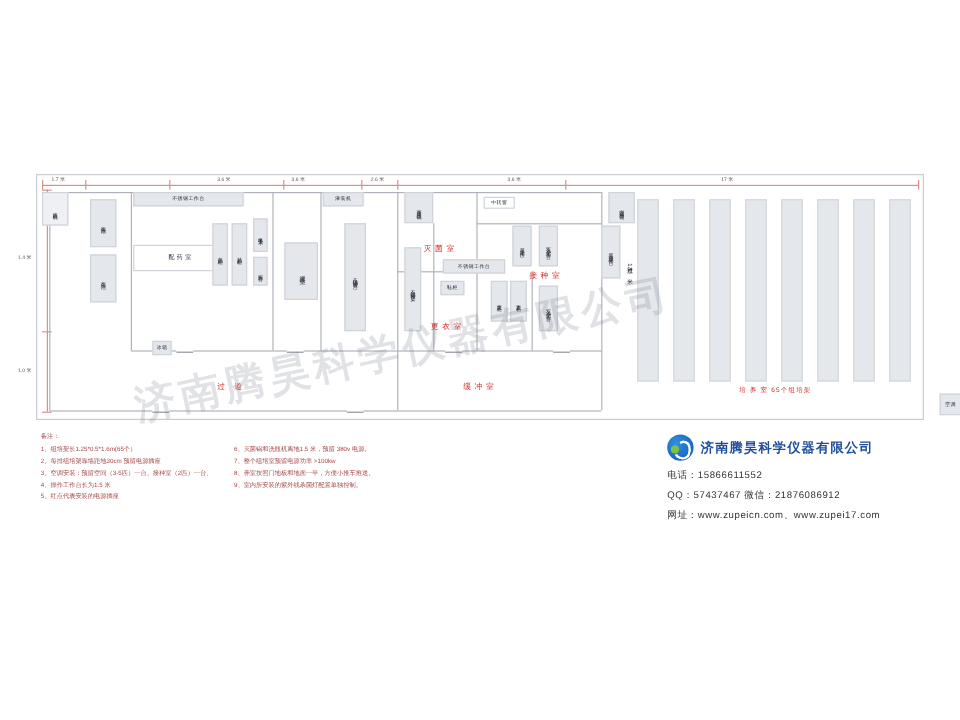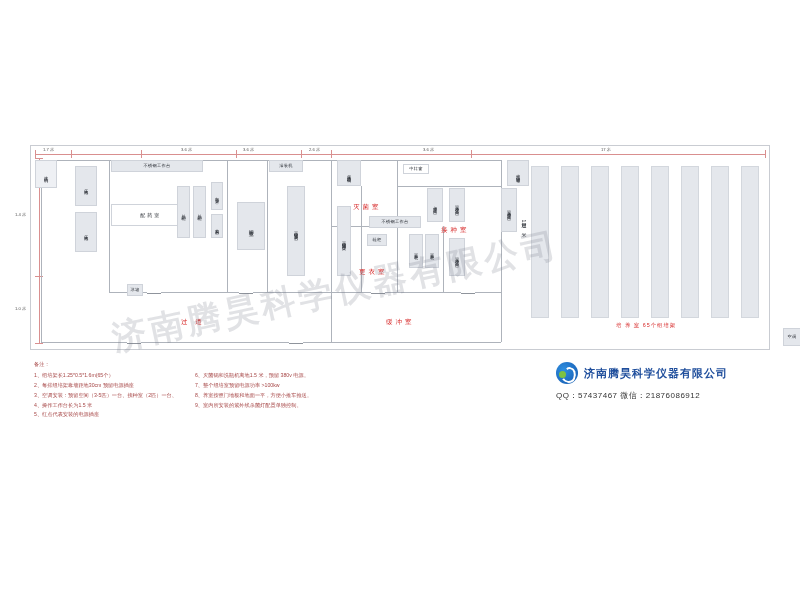--- a/index.html
+++ b/index.html
@@ -194,17 +194,19 @@
         <div>9、室内所安装的紫外线杀菌灯配置单独控制。</div>
       </div>
     </div>
   </div>
 
   <div class="company">
     <div class="co-head">
       <div class="co-logo"></div>
       <div class="co-name">济南腾昊科学仪器有限公司</div>
     </div>
+    <div class="co-line">电话：15866611552</div>
     <div class="co-line">QQ：57437467  微信：21876086912</div>
+    <div class="co-line">网址：www.zupeicn.com、www.zupei17.com</div>
   </div>
 
   <div class="wm">济南腾昊科学仪器有限公司</div>
 </div>
 
 </body></html>

